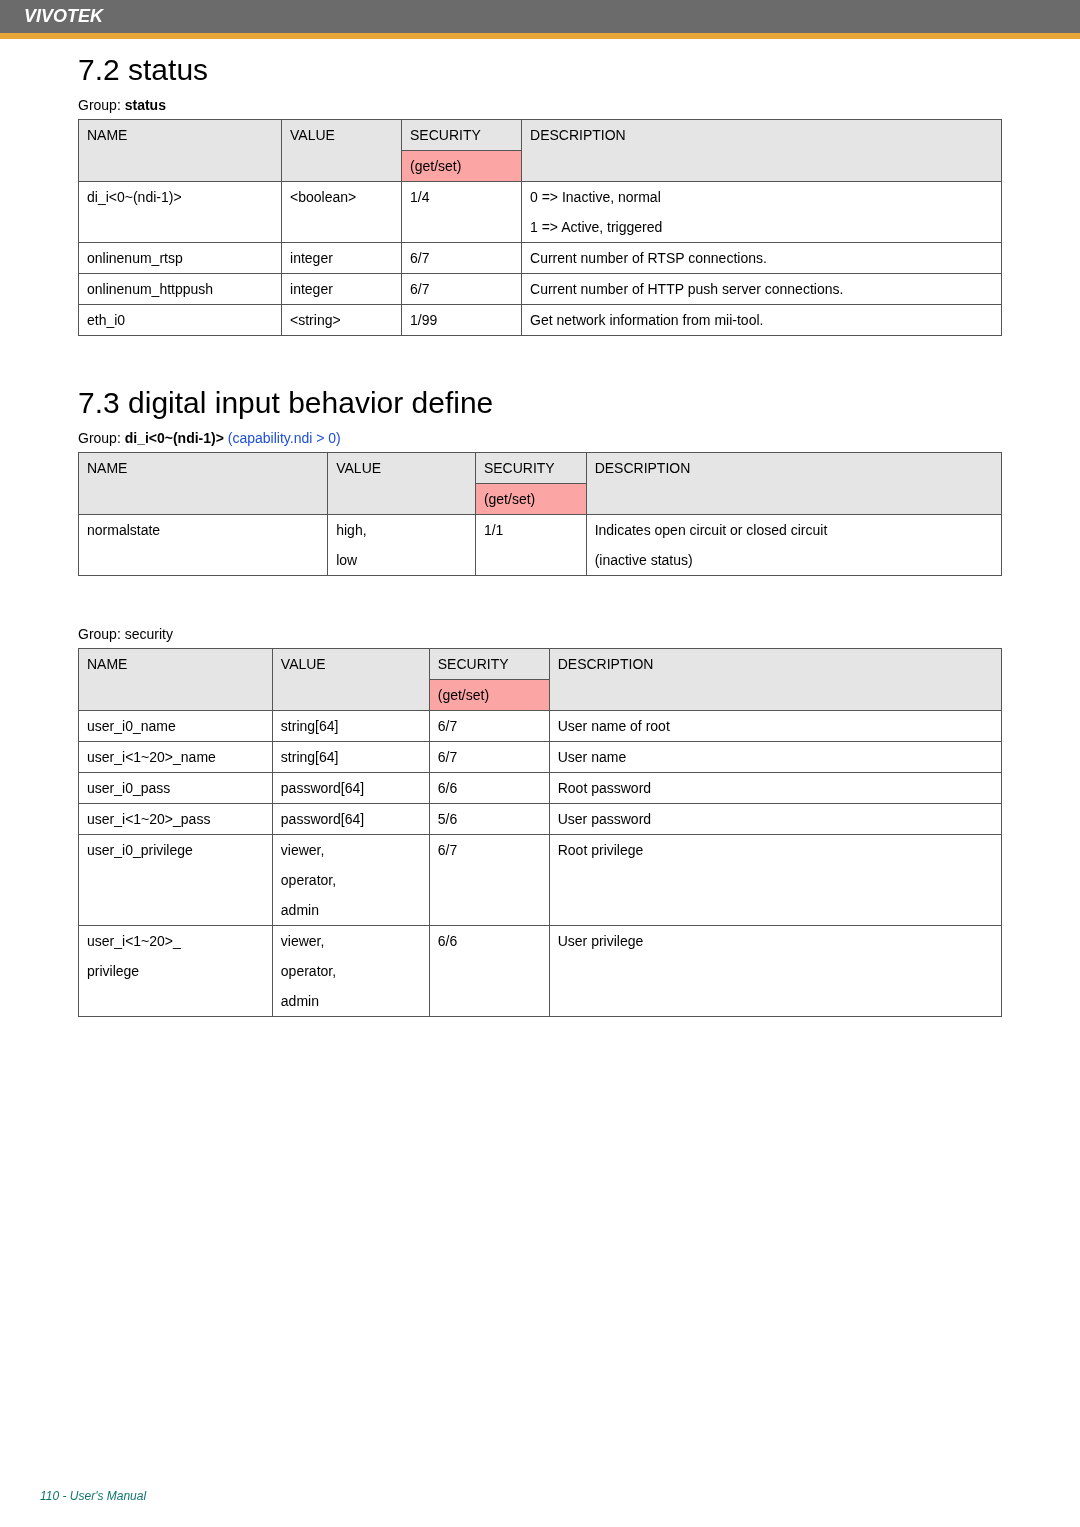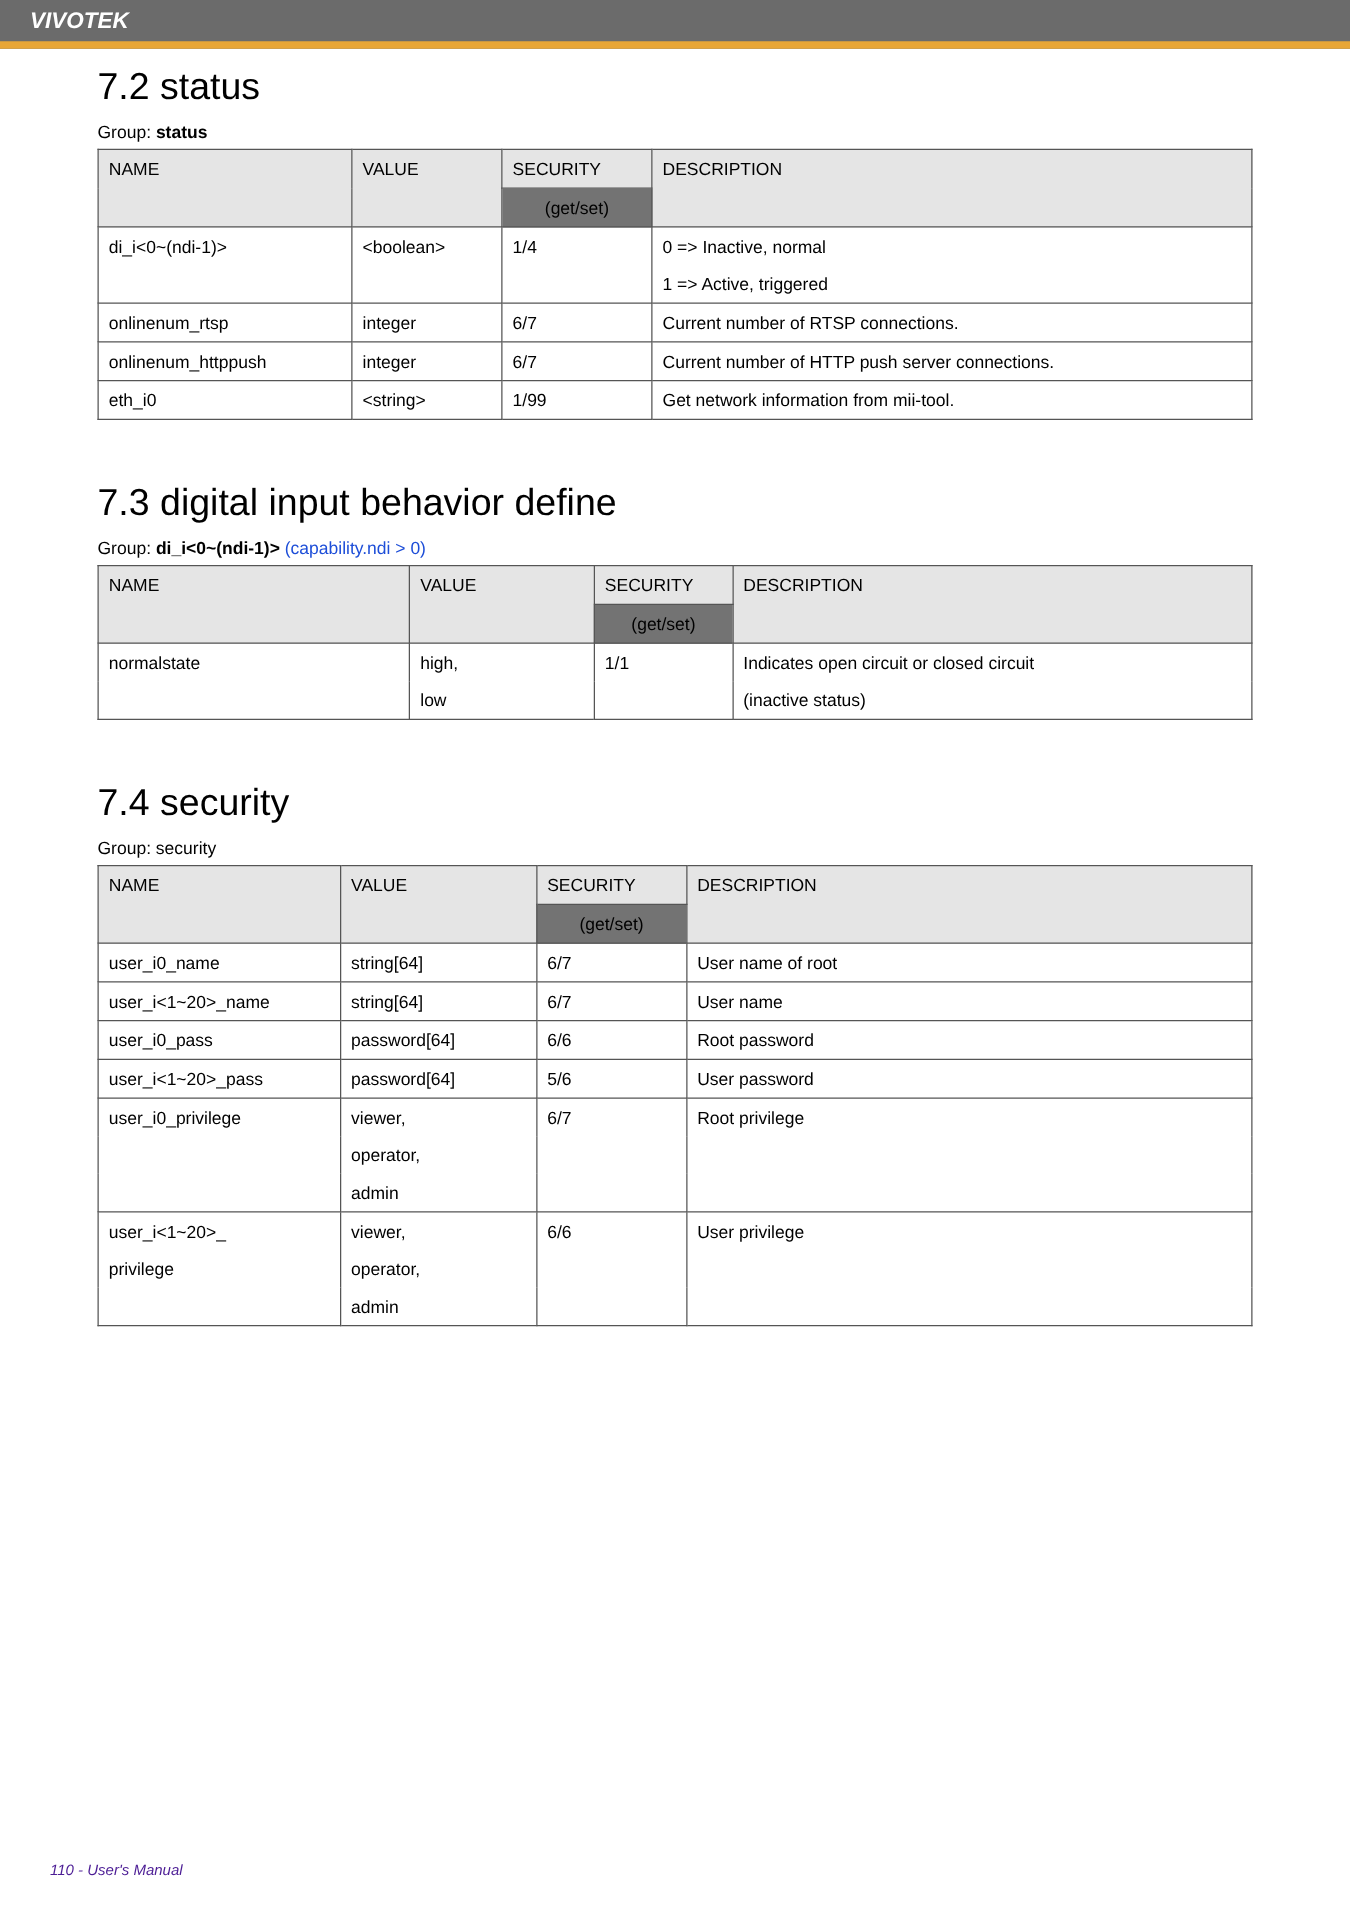--- a/index.html
+++ b/index.html
@@ -46,31 +46,30 @@
     border: 1px solid #555;
     padding: 7px 8px;
     text-align: left;
     vertical-align: top;
     font-weight: normal;
   }
   thead td {
     background: #e5e5e5;
   }
   .sub-row td {
-    background: #737373;
-    text-align: center;
+    background: #fca5a5;
   }
   .section-gap {
     height: 22px;
   }
   .footer {
     position: absolute;
     bottom: 24px;
     left: 40px;
-    color: #4c1d95;
+    color: #0f766e;
     font-style: italic;
     font-size: 12px;
   }
 </style>
 </head>
 <body>
 
 <div class="header-bar">
   <span>VIVOTEK</span>
 </div>
@@ -165,21 +164,20 @@
       </tr>
       <tr>
         <td style="border-top:none">low</td>
         <td style="border-top:none">(inactive status)</td>
       </tr>
     </tbody>
   </table>
 
   <div class="section-gap"></div>
 
-  <h1>7.4 security</h1>
   <div class="group-line">
     <span>Group: security</span>
   </div>
 
   <table>
     <colgroup>
       <col style="width:21%">
         <col style="width:17%">
         <col style="width:13%">
         <col style="width:49%">

